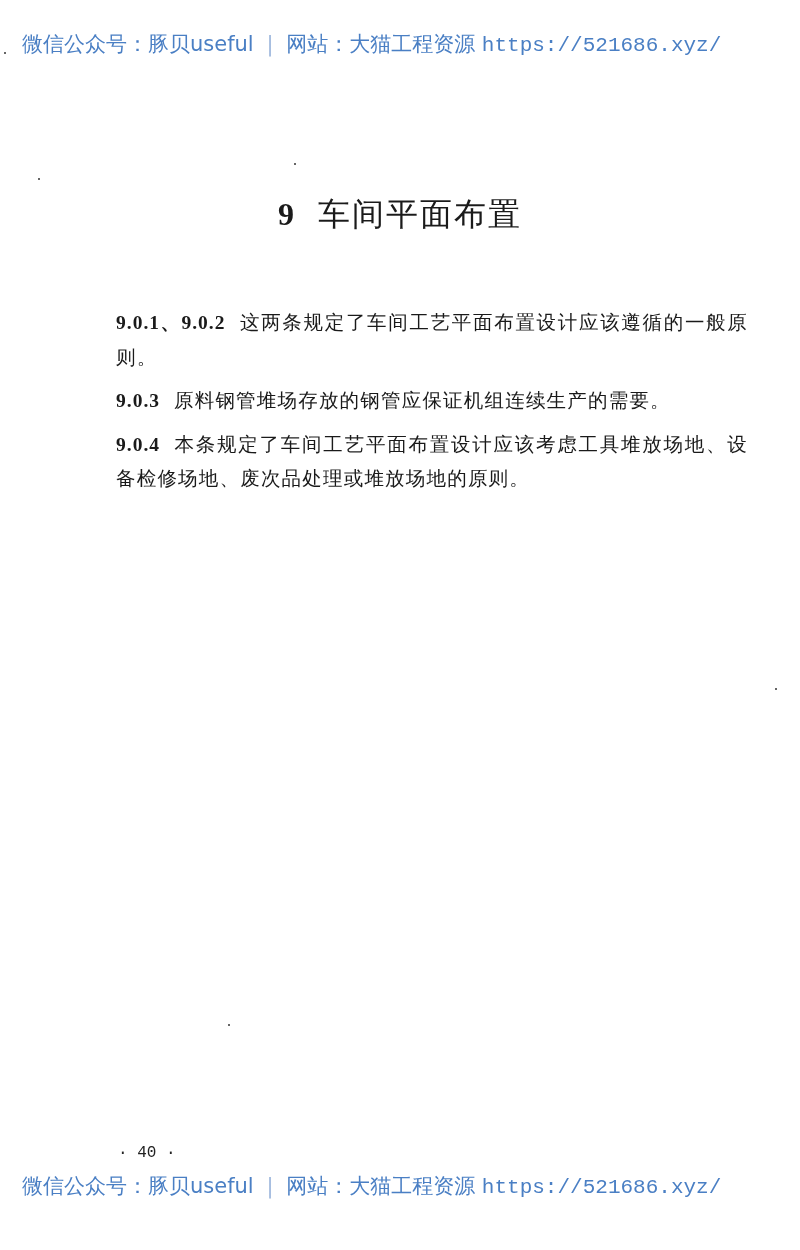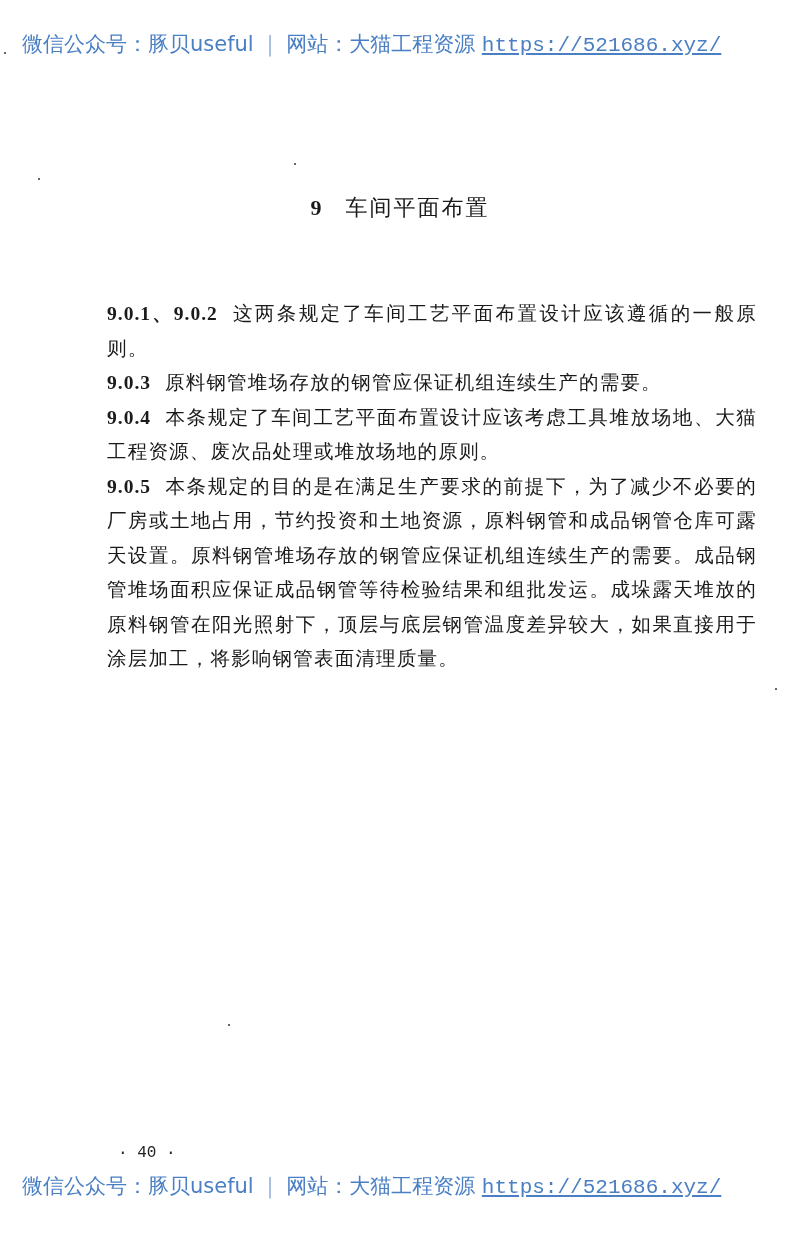--- a/index.html
+++ b/index.html
@@ -21,48 +21,48 @@
       width: 770px;
       font-family: "DejaVu Sans", "Liberation Sans", sans-serif;
       font-size: 21px;
       color: #4a7fc4;
       white-space: nowrap;
       letter-spacing: 0px;
     }
     .watermark.top { top: 30px; }
     .watermark.bottom { top: 1172px; }
     .watermark .sep { color: #9fb8dd; padding: 0 6px; }
-    .watermark .mono { font-family: "Liberation Mono", "DejaVu Sans Mono", monospace; text-decoration: underline; }
+    .watermark .mono { font-family: "Liberation Mono", "DejaVu Sans Mono", monospace; }
 
     .chapter-title {
       position: absolute;
       top: 193px;
       left: 0;
       width: 800px;
       text-align: center;
-      font-size: 22px;
+      font-size: 32px;
       letter-spacing: 2px;
     }
     .chapter-title .num {
       font-weight: bold;
       font-family: "Liberation Serif", serif;
       margin-right: 22px;
     }
 
     .content {
       position: absolute;
       top: 297px;
       left: 107px;
       width: 650px;
       font-size: 19.5px;
       line-height: 34.5px;
       letter-spacing: 1.2px;
       text-align: justify;
     }
-    .clause { margin: 0; }
+    .clause { margin: 9px; }
     .clause .cnum {
       font-weight: bold;
       font-family: "Liberation Serif", serif;
       margin-right: 14px;
       letter-spacing: 1px;
     }
 
     .page-number {
       position: absolute;
       top: 1144px;
@@ -100,24 +100,21 @@
 </h1>
 
 <div class="content">
   <p class="clause">
     <span class="cnum">9.0.1、9.0.2</span><span>这两条规定了车间工艺平面布置设计应该遵循的一般原则。</span>
   </p>
   <p class="clause">
     <span class="cnum">9.0.3</span><span>原料钢管堆场存放的钢管应保证机组连续生产的需要。</span>
   </p>
   <p class="clause">
-    <span class="cnum">9.0.4</span><span>本条规定了车间工艺平面布置设计应该考虑工具堆放场地、大猫工程资源、废次品处理或堆放场地的原则。</span>
-  </p>
-  <p class="clause">
-    <span class="cnum">9.0.5</span><span>本条规定的目的是在满足生产要求的前提下，为了减少不必要的厂房或土地占用，节约投资和土地资源，原料钢管和成品钢管仓库可露天设置。原料钢管堆场存放的钢管应保证机组连续生产的需要。成品钢管堆场面积应保证成品钢管等待检验结果和组批发运。成垛露天堆放的原料钢管在阳光照射下，顶层与底层钢管温度差异较大，如果直接用于涂层加工，将影响钢管表面清理质量。</span>
+    <span class="cnum">9.0.4</span><span>本条规定了车间工艺平面布置设计应该考虑工具堆放场地、设备检修场地、废次品处理或堆放场地的原则。</span>
   </p>
 </div>
 
 <div class="page-number">· 40 ·</div>
 
 <div class="watermark bottom">
   <span>微信公众号：豚贝useful</span>
   <span class="sep">|</span>
   <span>网站：大猫工程资源</span>
   <span class="mono">https://521686.xyz/</span>

